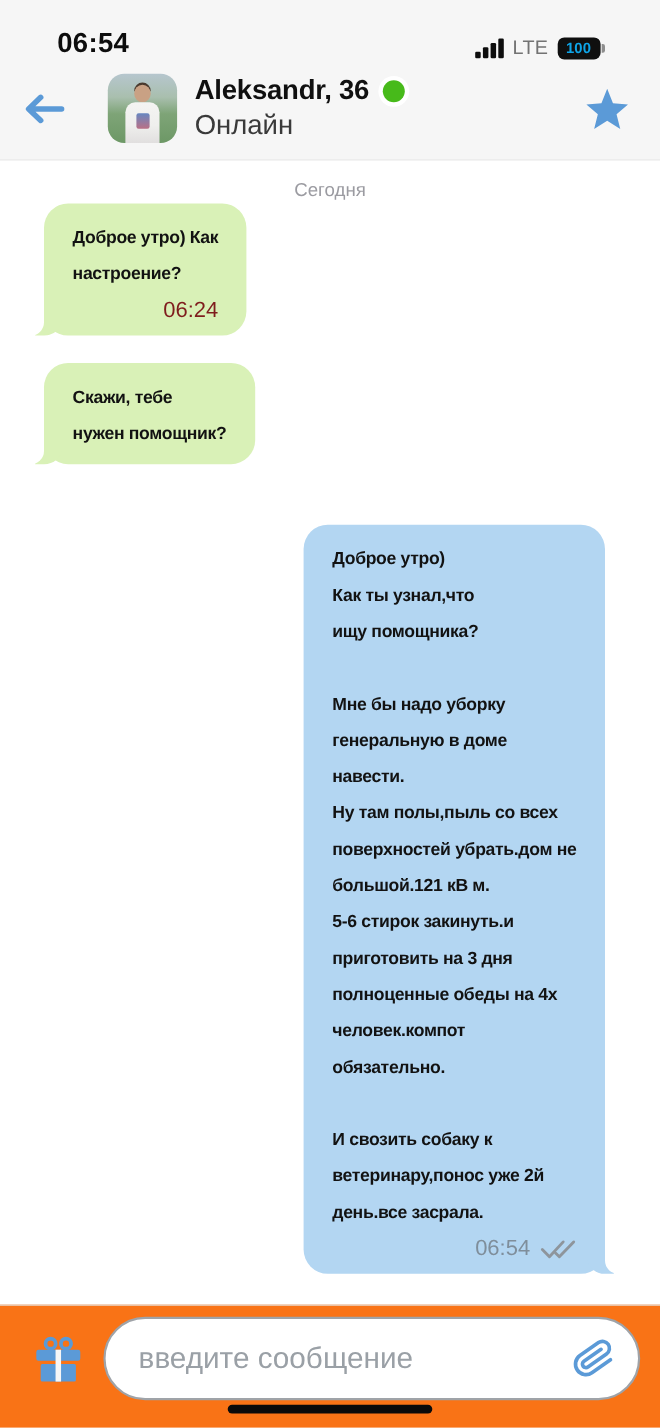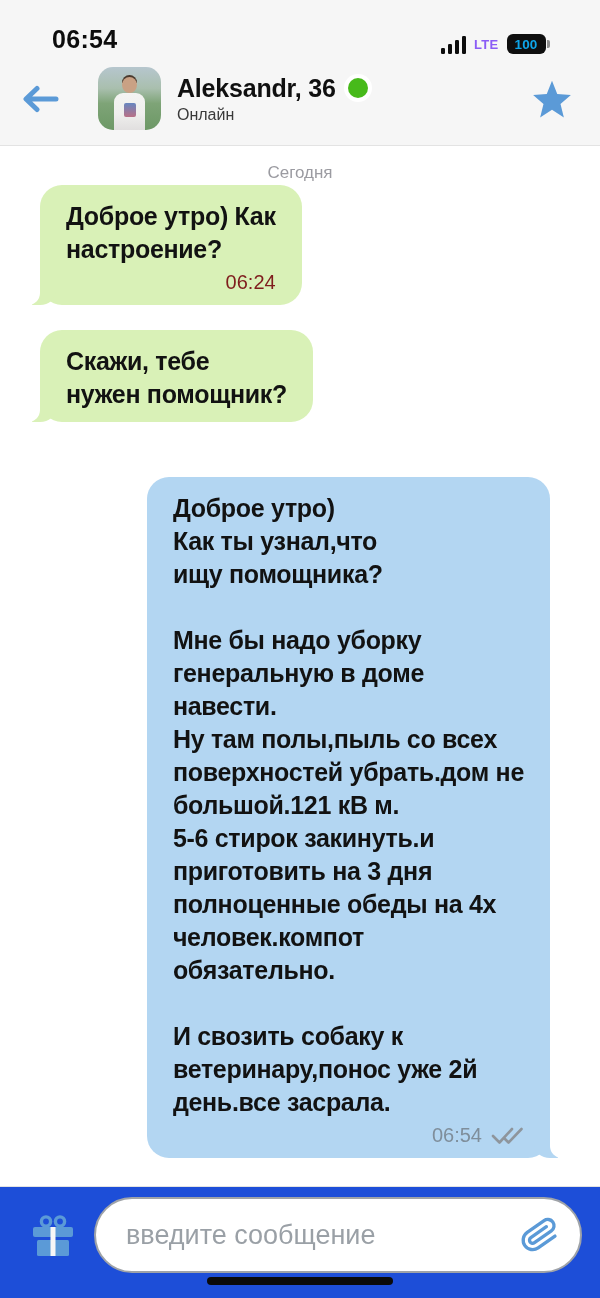--- a/index.html
+++ b/index.html
@@ -16,21 +16,21 @@
     height:58px; background:#f6f6f6; flex:0 0 auto;
     display:flex; align-items:flex-end; justify-content:space-between;
     padding:0 50px 4px 52px;
   }
   .sb-time { font-size:25px; font-weight:700; color:#0d0d0d; letter-spacing:.3px; }
   .sb-right { display:flex; align-items:center; gap:8px; }
   .signal { display:flex; align-items:flex-end; gap:2.5px; height:19px; }
   .signal i { display:block; width:4.5px; background:#0d0d0d; border-radius:1.2px; }
   .signal i:nth-child(1){height:6px;} .signal i:nth-child(2){height:10px;}
   .signal i:nth-child(3){height:14px;} .signal i:nth-child(4){height:18px;}
-  .sb-lte { font-size:13px; font-weight:700; color:#8b5cf6; letter-spacing:.3px; }
+  .sb-lte { font-size:18px; font-weight:400; color:#737373; letter-spacing:.3px; }
   .battery { display:flex; align-items:center; }
   .battery .body {
     width:39px; height:20px; background:#0f0f0f; border-radius:6px;
     color:#0ea5e9; font-size:13.5px; font-weight:700;
     display:flex; align-items:center; justify-content:center; letter-spacing:.2px;
   }
   .battery .nub { width:3px; height:8px; background:#0f0f0f; opacity:.45; border-radius:0 2px 2px 0; margin-left:1.5px; }
 
   
   .header {
@@ -46,35 +46,35 @@
   .avatar .head { position:absolute; left:24px; top:10px; width:15px; height:16px; border-radius:50%; background:#c9a184; }
   .avatar .hair { position:absolute; left:24px; top:8px; width:15px; height:8px; border-radius:8px 8px 0 0; background:#4a3a2e; }
   .avatar .torso { position:absolute; left:16px; top:26px; width:31px; height:38px; border-radius:9px 9px 0 0;
     background:linear-gradient(180deg,#f4f4f2 0%,#efefed 55%,#e0dede 100%); }
   .avatar .print { position:absolute; left:26px; top:36px; width:12px; height:14px; border-radius:2px;
     background:linear-gradient(180deg,#4f74b8 0%,#b05a74 100%); opacity:.85; }
   .hd-text { margin-left:16px; display:flex; flex-direction:column; gap:3px; min-width:0; }
   .hd-name-row { display:flex; align-items:center; }
   .hd-name { font-size:25px; font-weight:700; color:#101010; letter-spacing:-.2px; }
   .online-dot { width:20px; height:20px; border-radius:50%; background:#47ba1a; margin-left:12px; box-shadow:0 0 0 4px #ffffff; }
-  .hd-status { font-size:16px; font-weight:500; color:#3a3a3a; }
+  .hd-status { font-size:25px; font-weight:500; color:#3a3a3a; }
   .star-btn { margin-left:auto; background:none; border:none; cursor:pointer; width:44px; height:44px; display:flex; align-items:center; justify-content:center; }
 
   
   .chat { flex:1 1 auto; background:#ffffff; padding:2px 0 0 0; overflow:hidden; }
   .date-label { text-align:center; font-size:17px; font-weight:400; color:#9b9ba1; height:20px; line-height:20px;margin-top:15px; }
   .msg-row { display:flex; padding:0 50px 0 40px; }
   .msg-row.in { justify-content:flex-start; }
   .msg-row.out { justify-content:flex-end; }
   .bubble {
     position:relative; border-radius:22px; padding:15px 26px 11px;
     width:fit-content; max-width:460px;
   }
   .bubble .msg-text {
-    font-size:25px; line-height:33px; font-weight:600; color:#121212;
+    font-size:16px; line-height:33px; font-weight:600; color:#121212;
     letter-spacing:-.3px; white-space:pre-line; position:relative; z-index:2;
   }
   .bubble .msg-time { text-align:right; font-size:20px; font-weight:500; margin-top:5px; position:relative; z-index:2; }
   .bubble.green { background:#d9f1b7; }
   .bubble.green .msg-time { color:#7f1d1d; }
   .bubble.green::before {
     content:""; position:absolute; bottom:0; left:-8px; width:24px; height:22px;
     background:#d9f1b7; border-bottom-right-radius:16px 14px;
   }
   .bubble.green::after {
@@ -88,21 +88,21 @@
   }
   .bubble.blue::after {
     content:""; position:absolute; bottom:0; right:-26px; width:26px; height:26px;
     background:#ffffff; border-bottom-left-radius:12px;
   }
   .msg-meta { display:flex; justify-content:flex-end; align-items:center; gap:9px; margin-top:5px; position:relative; z-index:2; }
   .msg-meta .t { font-size:20px; font-weight:500; color:#7f8e9b; }
   .mt2 { margin-top:2px; } .mt25 { margin-top:25px; } .mt27 { margin-top:27px; }
 
   
-  .bottom { flex:0 0 auto; height:112px; background:#1d4ed8; border-top:1px solid #e3e3e3;
+  .bottom { flex:0 0 auto; height:112px; background:#f97316; border-top:1px solid #e3e3e3;
     display:flex; flex-direction:column; }
   .composer { display:flex; align-items:center; gap:16px; padding:8px 18px 0 28px; height:88px; }
   .gift-btn { background:none; border:none; cursor:pointer; width:50px; height:50px; display:flex; align-items:center; justify-content:center; flex:0 0 auto; }
   .input-pill {
     flex:1 1 auto; height:76px; background:#ffffff; border:2px solid #9fa3a8; border-radius:38px;
     display:flex; align-items:center; padding:0 16px 0 30px;
   }
   .input-pill input {
     flex:1 1 auto; border:none; outline:none; background:transparent;
     font-family:"Liberation Sans", sans-serif; font-size:27px; color:#222222; min-width:0;

